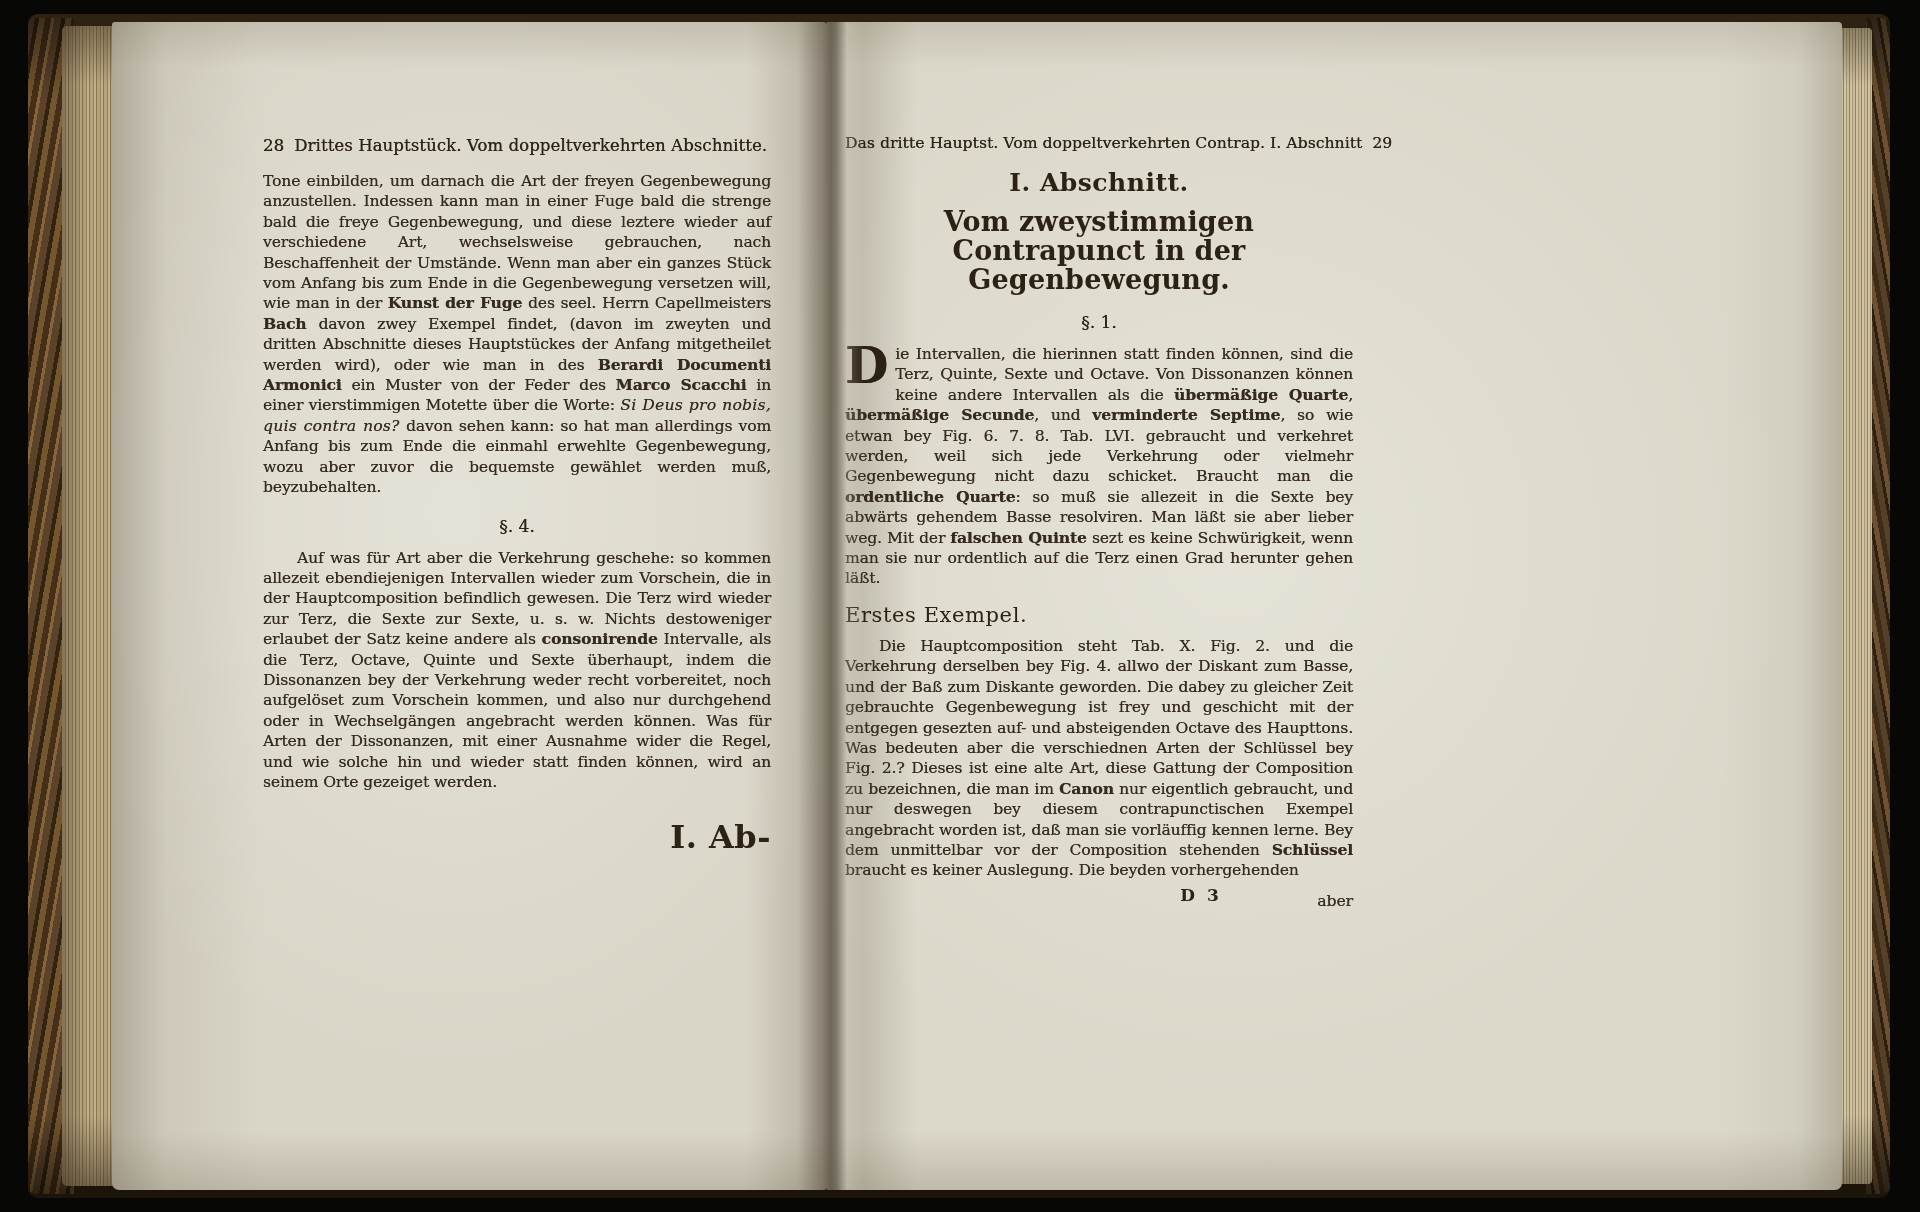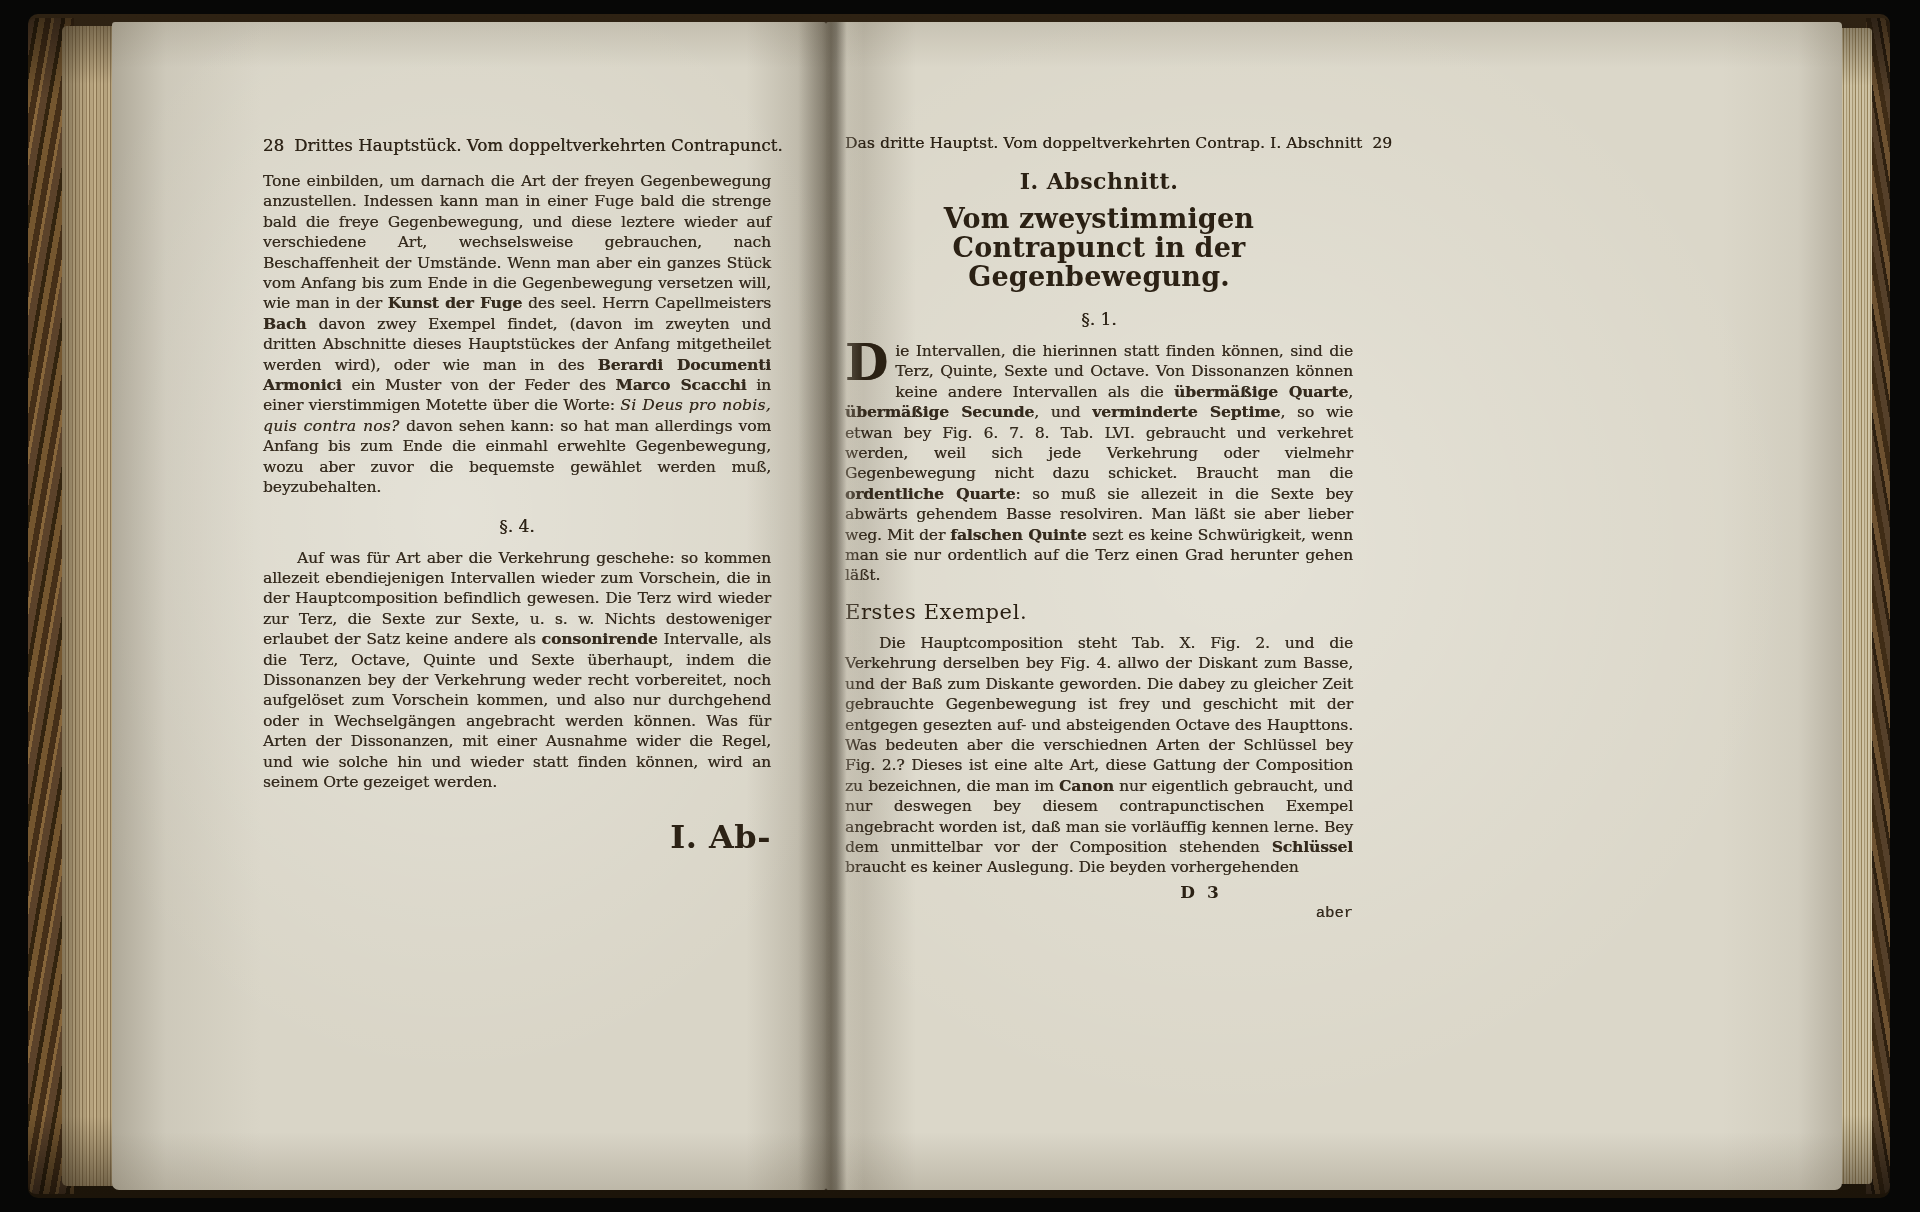--- a/index.html
+++ b/index.html
@@ -93,62 +93,61 @@
   .seg-italic{font-style:italic;letter-spacing:.3px;}
   .section-heading{
     text-align:center;font-size:17px;color:#2c2215;
     margin:18px 0 12px 0;text-shadow:.3px 0 0 rgba(44,34,21,.75);
   }
   .catchword-row{margin-top:26px;text-align:right;}
   .catchword{
     font-size:32px;font-weight:bold;color:#2c2215;letter-spacing:.5px;
   }
   .chapter-heading{
-    text-align:center;font-size:22px;font-weight:bold;color:#2b2114;
+    text-align:center;font-size:25px;font-weight:bold;color:#2b2114;
     margin:4px 0 10px 0;letter-spacing:.5px;
   }
   .chapter-subtitle{
     text-align:center;font-size:27px;font-weight:bold;color:#2b2114;
     line-height:29px;margin-bottom:10px;letter-spacing:.2px;
   }
   .example-heading{
     font-size:21px;font-weight:normal;color:#2b2114;
     margin:14px 0 9px 0;letter-spacing:.6px;
   }
   .drop-cap{
     float:left;font-size:50px;line-height:38px;font-weight:bold;
     margin:3px 7px 0 0;color:#2b2114;
   }
   .footer-row{position:relative;height:26px;margin-top:4px;padding-left:16px;}
   .sig{
     position:absolute;left:66%;top:0;font-size:17px;font-weight:bold;
     color:#2c2215;letter-spacing:3px;
   }
   .catchword-small{
-    position:absolute;right:0;top:22px;font-size:15.5px;color:#342a1d;
+    position:absolute;right:0;top:7px;font-size:15.5px;color:#342a1d;
     text-shadow:.3px 0 0 rgba(52,42,29,.7);
-    font-family:Liberation Mono, monospace;
   }
 </style>
 </head>
 <body>
 
 <div class="scene">
   <div class="book">
 
     <div class="cover cover-left"></div>
     <div class="fore-edge fore-edge-left"></div>
     <div class="cover cover-right"></div>
     <div class="fore-edge fore-edge-right"></div>
 
     <div class="page page-left">
       <div class="text-col text-col-left">
         <div class="running-header">
           <span class="pagenum">28</span>
-          <span class="header-title">Drittes Hauptstück. Vom doppeltverkehrten Contrapunct.</span>
+          <span class="header-title">Drittes Hauptstück. Vom doppeltverkehrten Abschnitte.</span>
         </div>
         <p class="body-par no-indent"><span class="seg-regular">Tone einbilden, um darnach die Art der freyen Gegenbewegung anzustellen. Indessen kann man in einer Fuge bald die strenge bald die freye Gegenbewegung, und diese leztere wieder auf verschiedene Art, wechselsweise gebrauchen, nach Beschaffenheit der Umstände. Wenn man aber ein ganzes Stück vom Anfang bis zum Ende in die Gegenbewegung versetzen will, wie man in der </span><span class="seg-bold">Kunst der Fuge</span><span class="seg-regular"> des seel. Herrn Capellmeisters </span><span class="seg-bold">Bach</span><span class="seg-regular"> davon zwey Exempel findet, (davon im zweyten und dritten Abschnitte dieses Hauptstückes der Anfang mitgetheilet werden wird), oder wie man in des </span><span class="seg-bold">Berardi Documenti Armonici</span><span class="seg-regular"> ein Muster von der Feder des </span><span class="seg-bold">Marco Scacchi</span><span class="seg-regular"> in einer vierstimmigen Motette über die Worte: </span><span class="seg-italic">Si Deus pro nobis, quis contra nos?</span><span class="seg-regular"> davon sehen kann: so hat man allerdings vom Anfang bis zum Ende die einmahl erwehlte Gegenbewegung, wozu aber zuvor die bequemste gewählet werden muß, beyzubehalten.</span></p>
         <div class="section-heading">§. 4.</div>
         <p class="body-par indent"><span class="seg-regular">Auf was für Art aber die Verkehrung geschehe: so kommen allezeit ebendiejenigen Intervallen wieder zum Vorschein, die in der Hauptcomposition befindlich gewesen. Die Terz wird wieder zur Terz, die Sexte zur Sexte, u. s. w. Nichts destoweniger erlaubet der Satz keine andere als </span><span class="seg-bold">consonirende</span><span class="seg-regular"> Intervalle, als die Terz, Octave, Quinte und Sexte überhaupt, indem die Dissonanzen bey der Verkehrung weder recht vorbereitet, noch aufgelöset zum Vorschein kommen, und also nur durchgehend oder in Wechselgängen angebracht werden können. Was für Arten der Dissonanzen, mit einer Ausnahme wider die Regel, und wie solche hin und wieder statt finden können, wird an seinem Orte gezeiget werden.</span></p>
         <div class="catchword-row">
           <span class="catchword">I. Ab-</span>
         </div>
       </div>
     </div>
 

